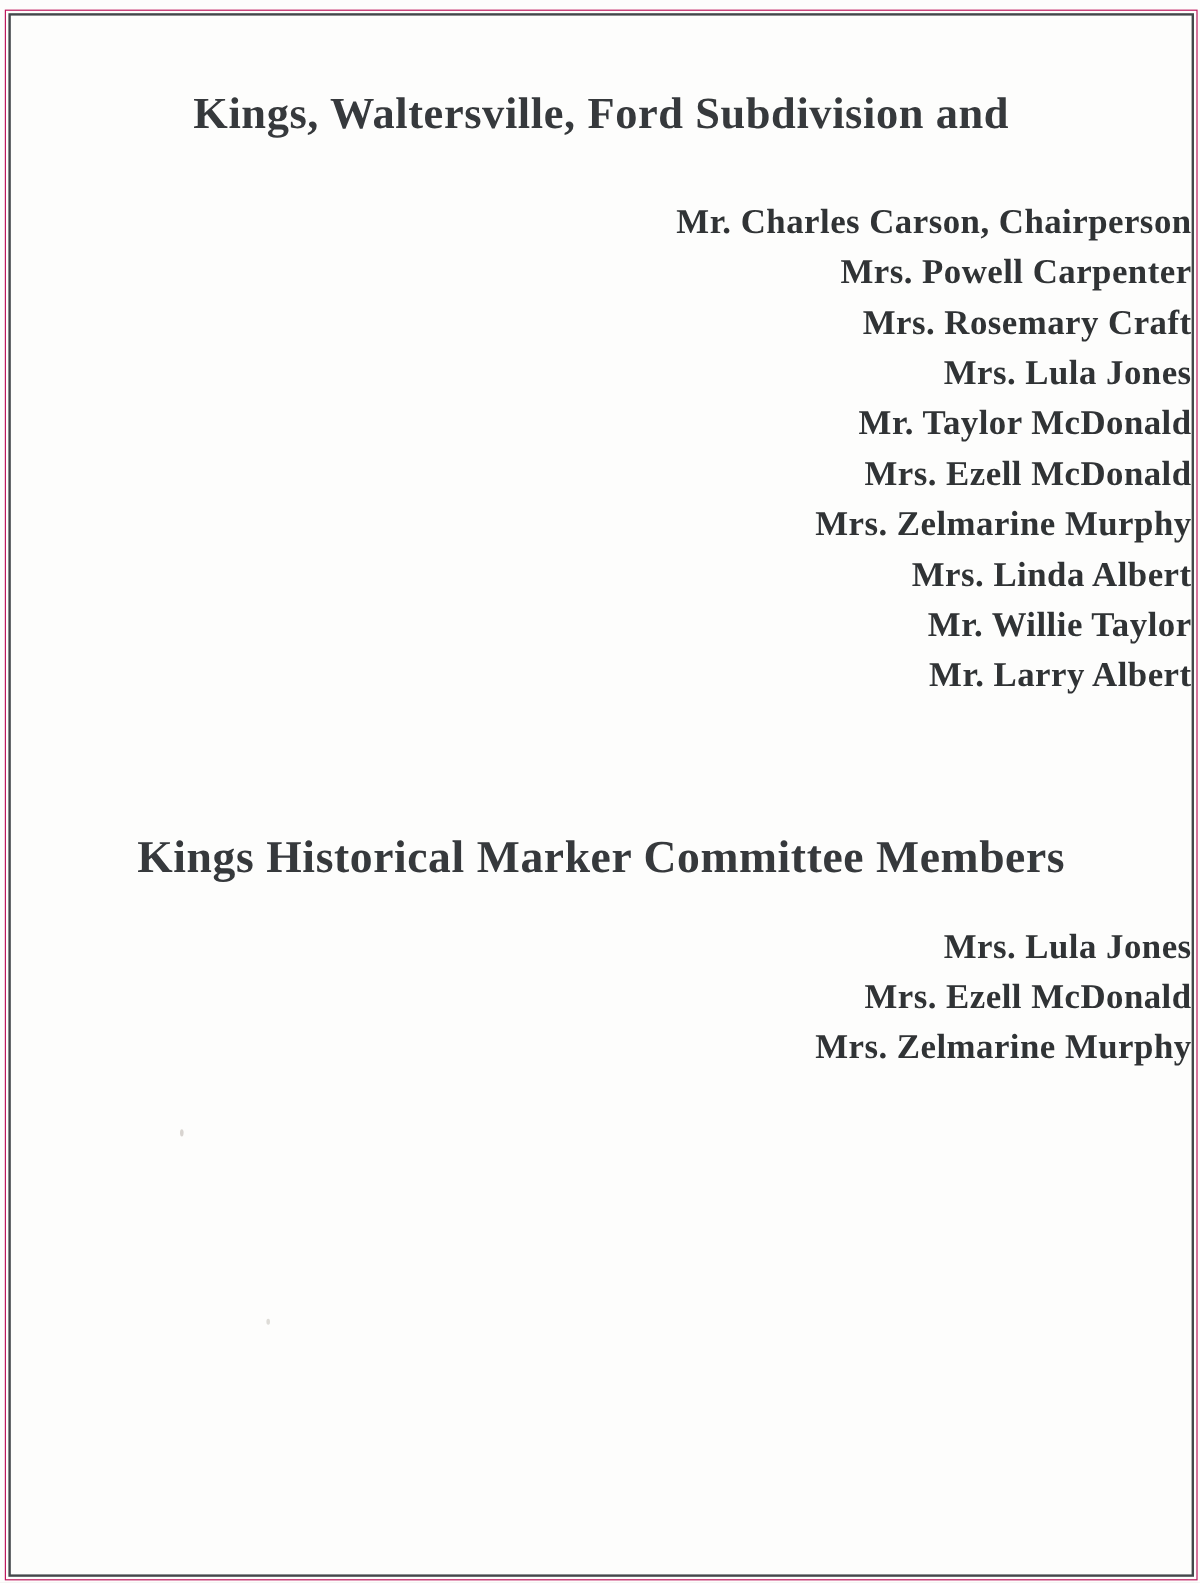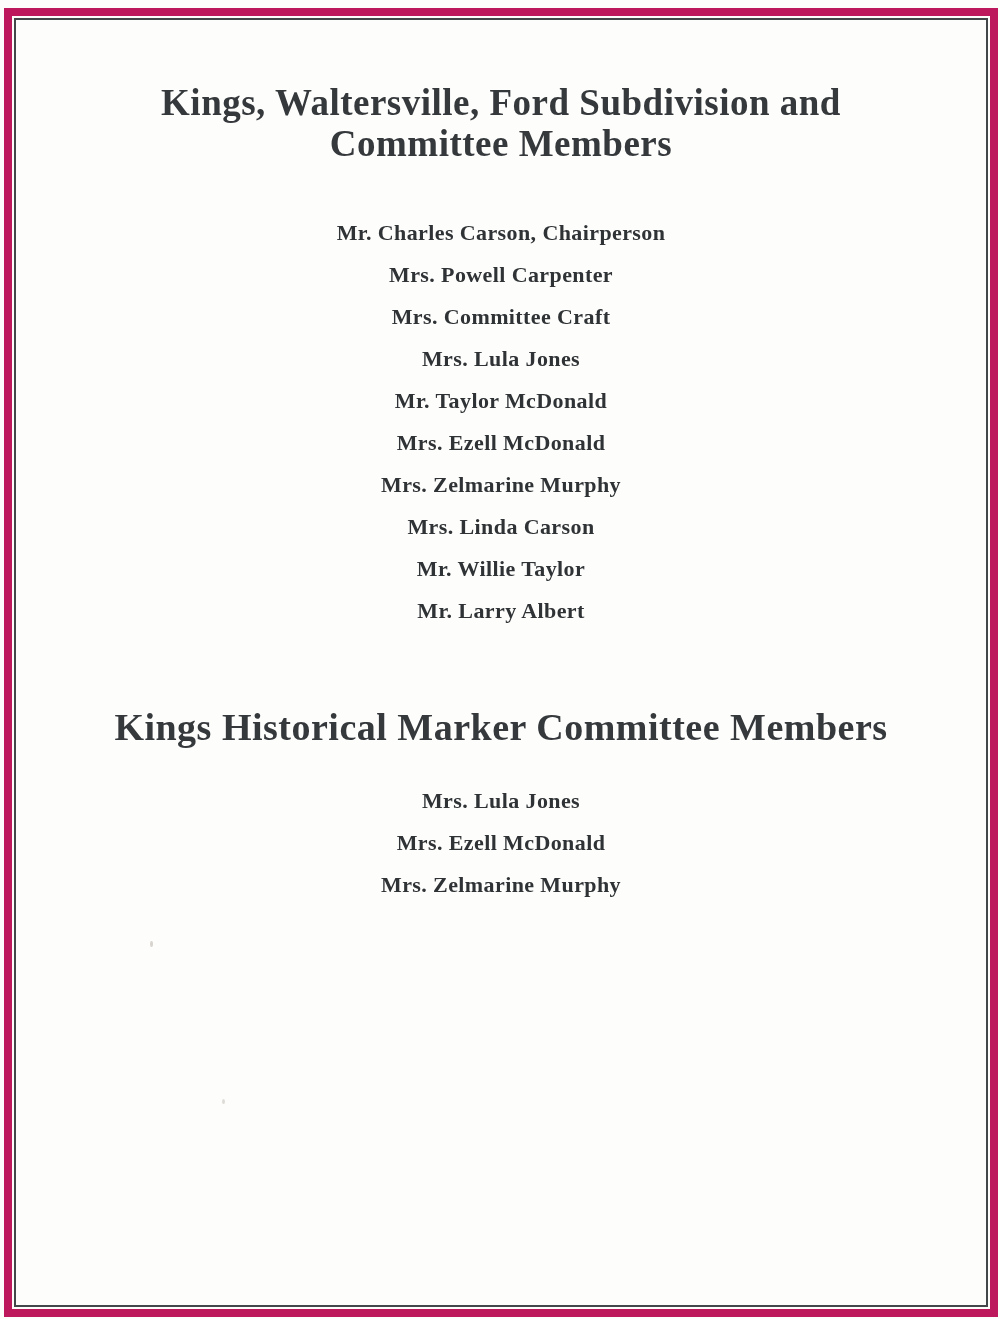--- a/index.html
+++ b/index.html
@@ -14,21 +14,21 @@
     background: #fdfdfc;
     font-family: "Liberation Serif", serif;
     color: #333639;
     overflow: hidden;
     box-sizing: border-box;
   }
   
   .frame-outer {
     position: absolute;
     top: 8px; left: 4px; right: 2px; bottom: 2px;
-    border: 8px solid #be185d;
+    border: 1px solid #be185d;
     box-sizing: border-box;
   }
   .frame-inner {
     position: absolute;
     top: 2px; left: 2px; right: 2px; bottom: 2px;
     border: 2px solid #43474a;
     box-sizing: border-box;
   }
   .content {
     position: absolute;
@@ -45,27 +45,28 @@
   }
   .member-list-1 {
     margin-top: 48px;
   }
   .member-list-2 {
     margin-top: 30px;
   }
   .member-row {
     height: 42px;
     line-height: 42px;
-    font-size: 22px;
+    font-size: 29px;
     font-weight: bold;
     letter-spacing: 0.4px;
     color: #303335;
+    text-align: right;
   }
   .heading-2 {
-    margin-top: 72px;
+    margin-top: 108px;
     font-size: 38px;
     font-weight: bold;
     line-height: 46px;
     letter-spacing: 0.5px;
     color: #36393c;
   }
   
   .speck {
     position: absolute;
     background: #b9b3ab;
@@ -77,32 +78,31 @@
 </head>
 <body>
 
 <div class="page">
   <div class="frame-outer">
     <div class="frame-inner">
       <div class="content">
 
         <div class="title">
           <div>Kings, Waltersville, Ford Subdivision and</div>
-          <div>Committee Members</div>
         </div>
 
         <div class="member-list-1">
           <div class="member-row">Mr. Charles Carson, Chairperson</div>
           <div class="member-row">Mrs. Powell Carpenter</div>
-          <div class="member-row">Mrs. Committee Craft</div>
+          <div class="member-row">Mrs. Rosemary Craft</div>
           <div class="member-row">Mrs. Lula Jones</div>
           <div class="member-row">Mr. Taylor McDonald</div>
           <div class="member-row">Mrs. Ezell McDonald</div>
           <div class="member-row">Mrs. Zelmarine Murphy</div>
-          <div class="member-row">Mrs. Linda Carson</div>
+          <div class="member-row">Mrs. Linda Albert</div>
           <div class="member-row">Mr. Willie Taylor</div>
           <div class="member-row">Mr. Larry Albert</div>
         </div>
 
         <div class="heading-2">Kings Historical Marker Committee Members</div>
 
         <div class="member-list-2">
           <div class="member-row">Mrs. Lula Jones</div>
           <div class="member-row">Mrs. Ezell McDonald</div>
           <div class="member-row">Mrs. Zelmarine Murphy</div>

